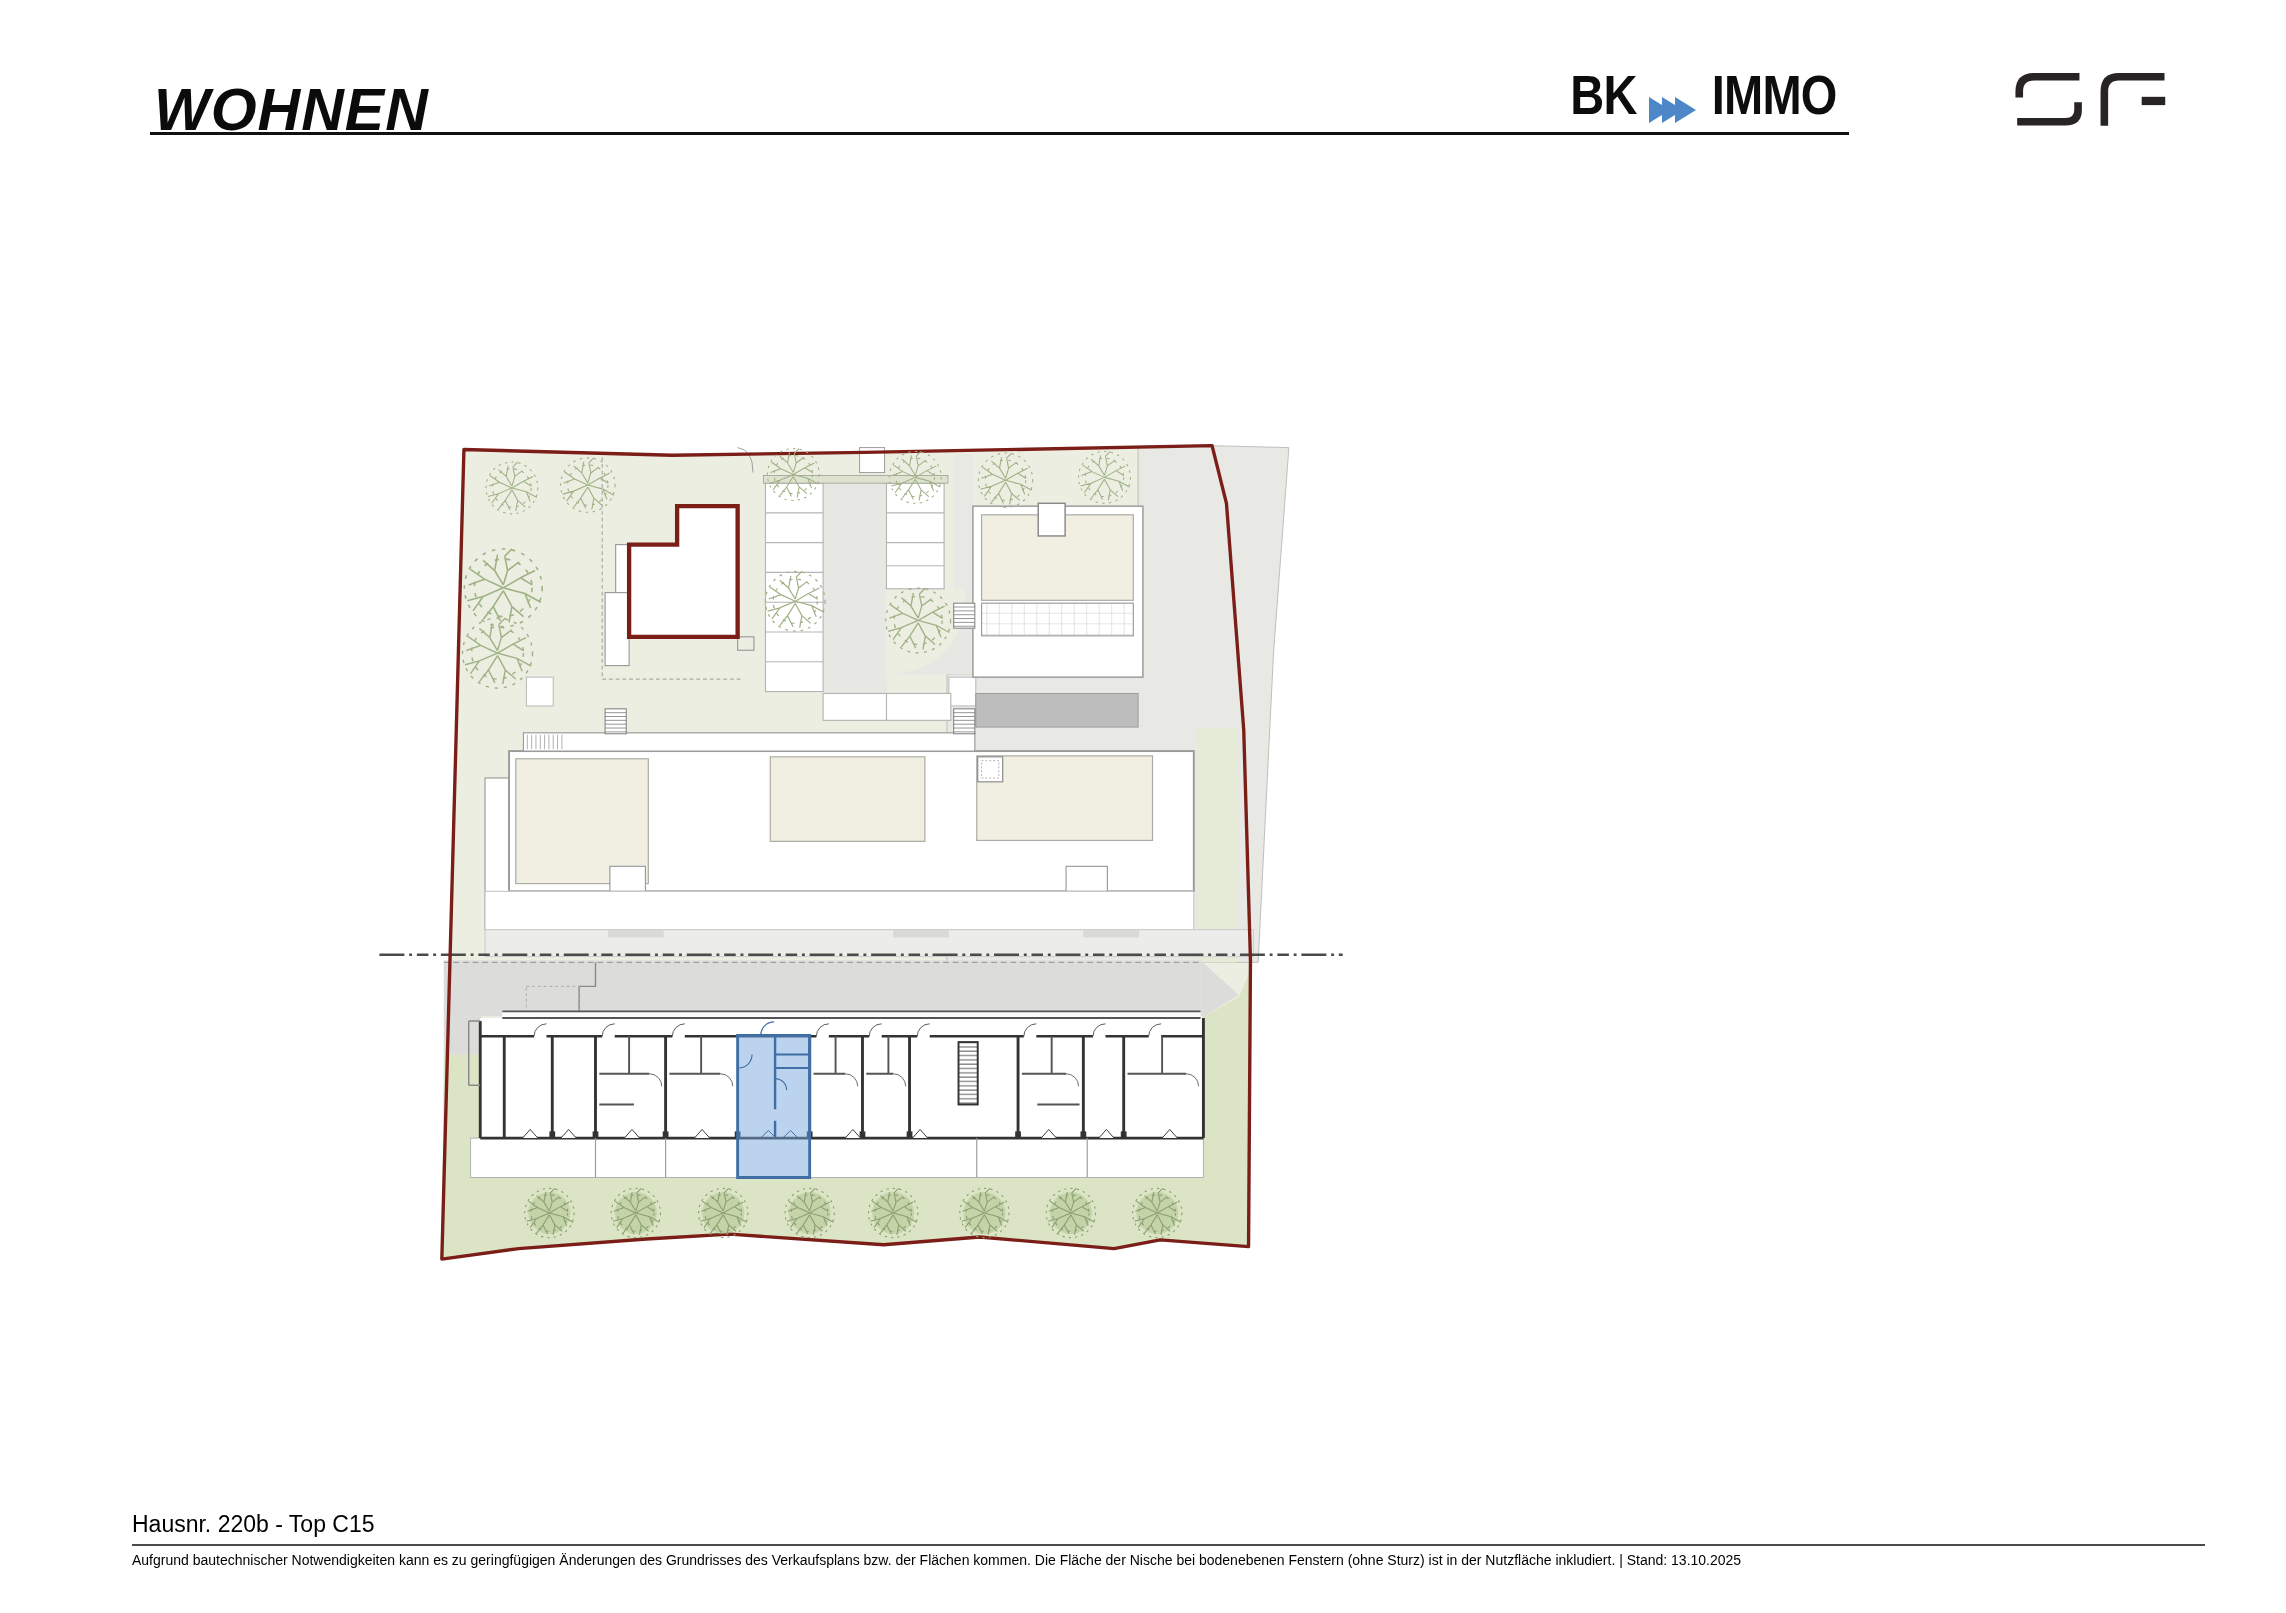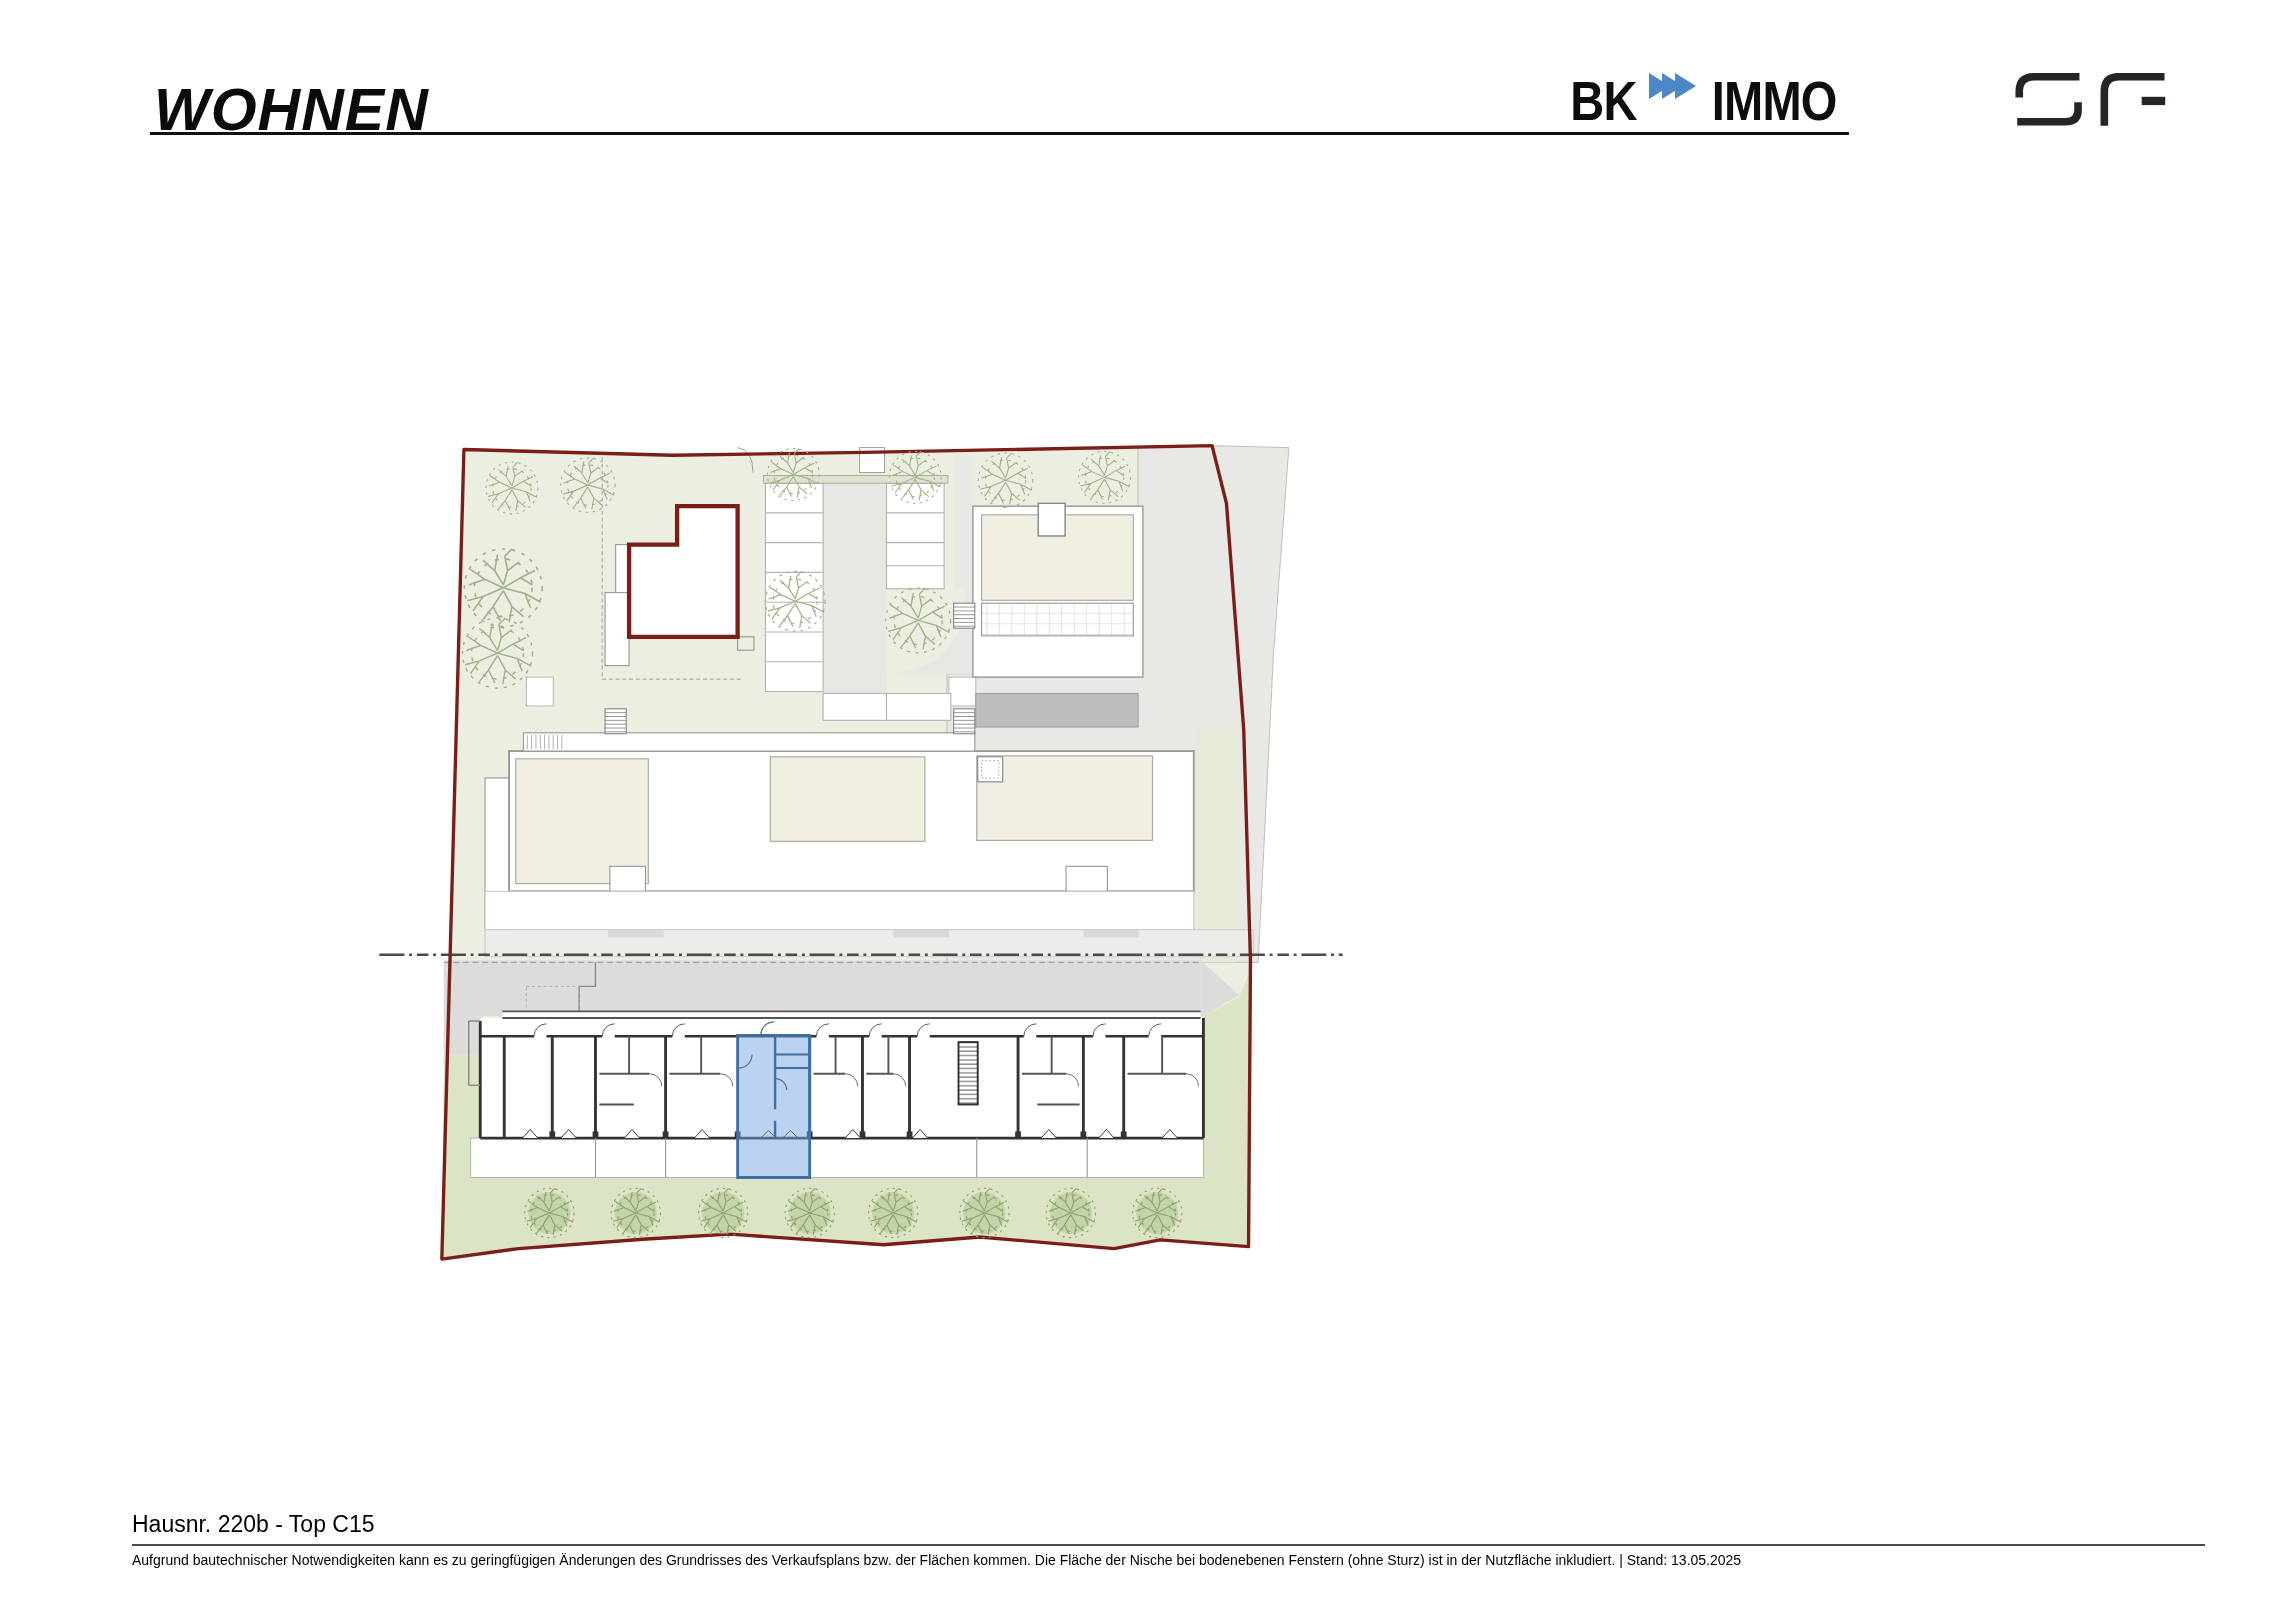--- a/index.html
+++ b/index.html
@@ -3,21 +3,21 @@
 <meta charset="utf-8">
 <style>
   html,body{margin:0;padding:0;}
   body{width:2286px;height:1614px;position:relative;background:#ffffff;overflow:hidden;
        font-family:"Liberation Sans", sans-serif;}
   .abs{position:absolute;}
   
   #page-title{left:154px;top:81px;font-size:59px;font-weight:bold;font-style:italic;
               color:#0b0b0b;letter-spacing:1px;line-height:1;}
   #header-rule{left:150px;top:132px;width:1699px;height:2.9px;background:#111;}
-  #bk-immo{left:1564px;top:73px;display:flex;align-items:flex-start;height:50px;}
+  #bk-immo{left:1564px;top:73px;display:flex;align-items:flex-end;height:50px;}
   .bk-word{font-size:56px;font-weight:bold;color:#0d0d0d;line-height:1;transform:scaleX(.84);
            transform-origin:center;letter-spacing:-1px;}
   .bk-arrows{display:flex;align-items:center;margin:0 1.9px 0 5.8px;}
   .bk-arrow{width:0;height:0;border-top:13.4px solid transparent;border-bottom:13.4px solid transparent;
             border-left:21px solid #4d87c8;margin-right:-7.7px;}
   .bk-arrow:last-child{margin-right:1.9px;}
   #sf-logo{left:1994px;top:56px;width:211px;height:83px;}
   
   #footer-title{left:132px;top:1511px;font-size:23px;color:#000;line-height:1.2;}
   #footer-rule{left:132px;top:1544px;width:2073px;height:2.4px;background:#4a4a4a;}
@@ -294,14 +294,14 @@
       </g>
     <g transform="translate(1205,1263) scale(0.95)">
         <circle r="23" fill="#b3c492" opacity="0.55" stroke="none"></circle>
         <use href="#treeSym"></use>
       </g>
   </g>
 </svg>
 
 <div class="abs" id="footer-title">Hausnr. 220b - Top C15</div>
 <div class="abs" id="footer-rule"></div>
-<div class="abs" id="footer-disclaimer">Aufgrund bautechnischer Notwendigkeiten kann es zu geringfügigen Änderungen des Grundrisses des Verkaufsplans bzw. der Flächen kommen. Die Fläche der Nische bei bodenebenen Fenstern (ohne Sturz) ist in der Nutzfläche inkludiert. | Stand: 13.05.2025</div>
+<div class="abs" id="footer-disclaimer">Aufgrund bautechnischer Notwendigkeiten kann es zu geringfügigen Änderungen des Grundrisses des Verkaufsplans bzw. der Flächen kommen. Die Fläche der Nische bei bodenebenen Fenstern (ohne Sturz) ist in der Nutzfläche inkludiert. | Stand: 13.10.2025</div>
 
 
 </body></html>

